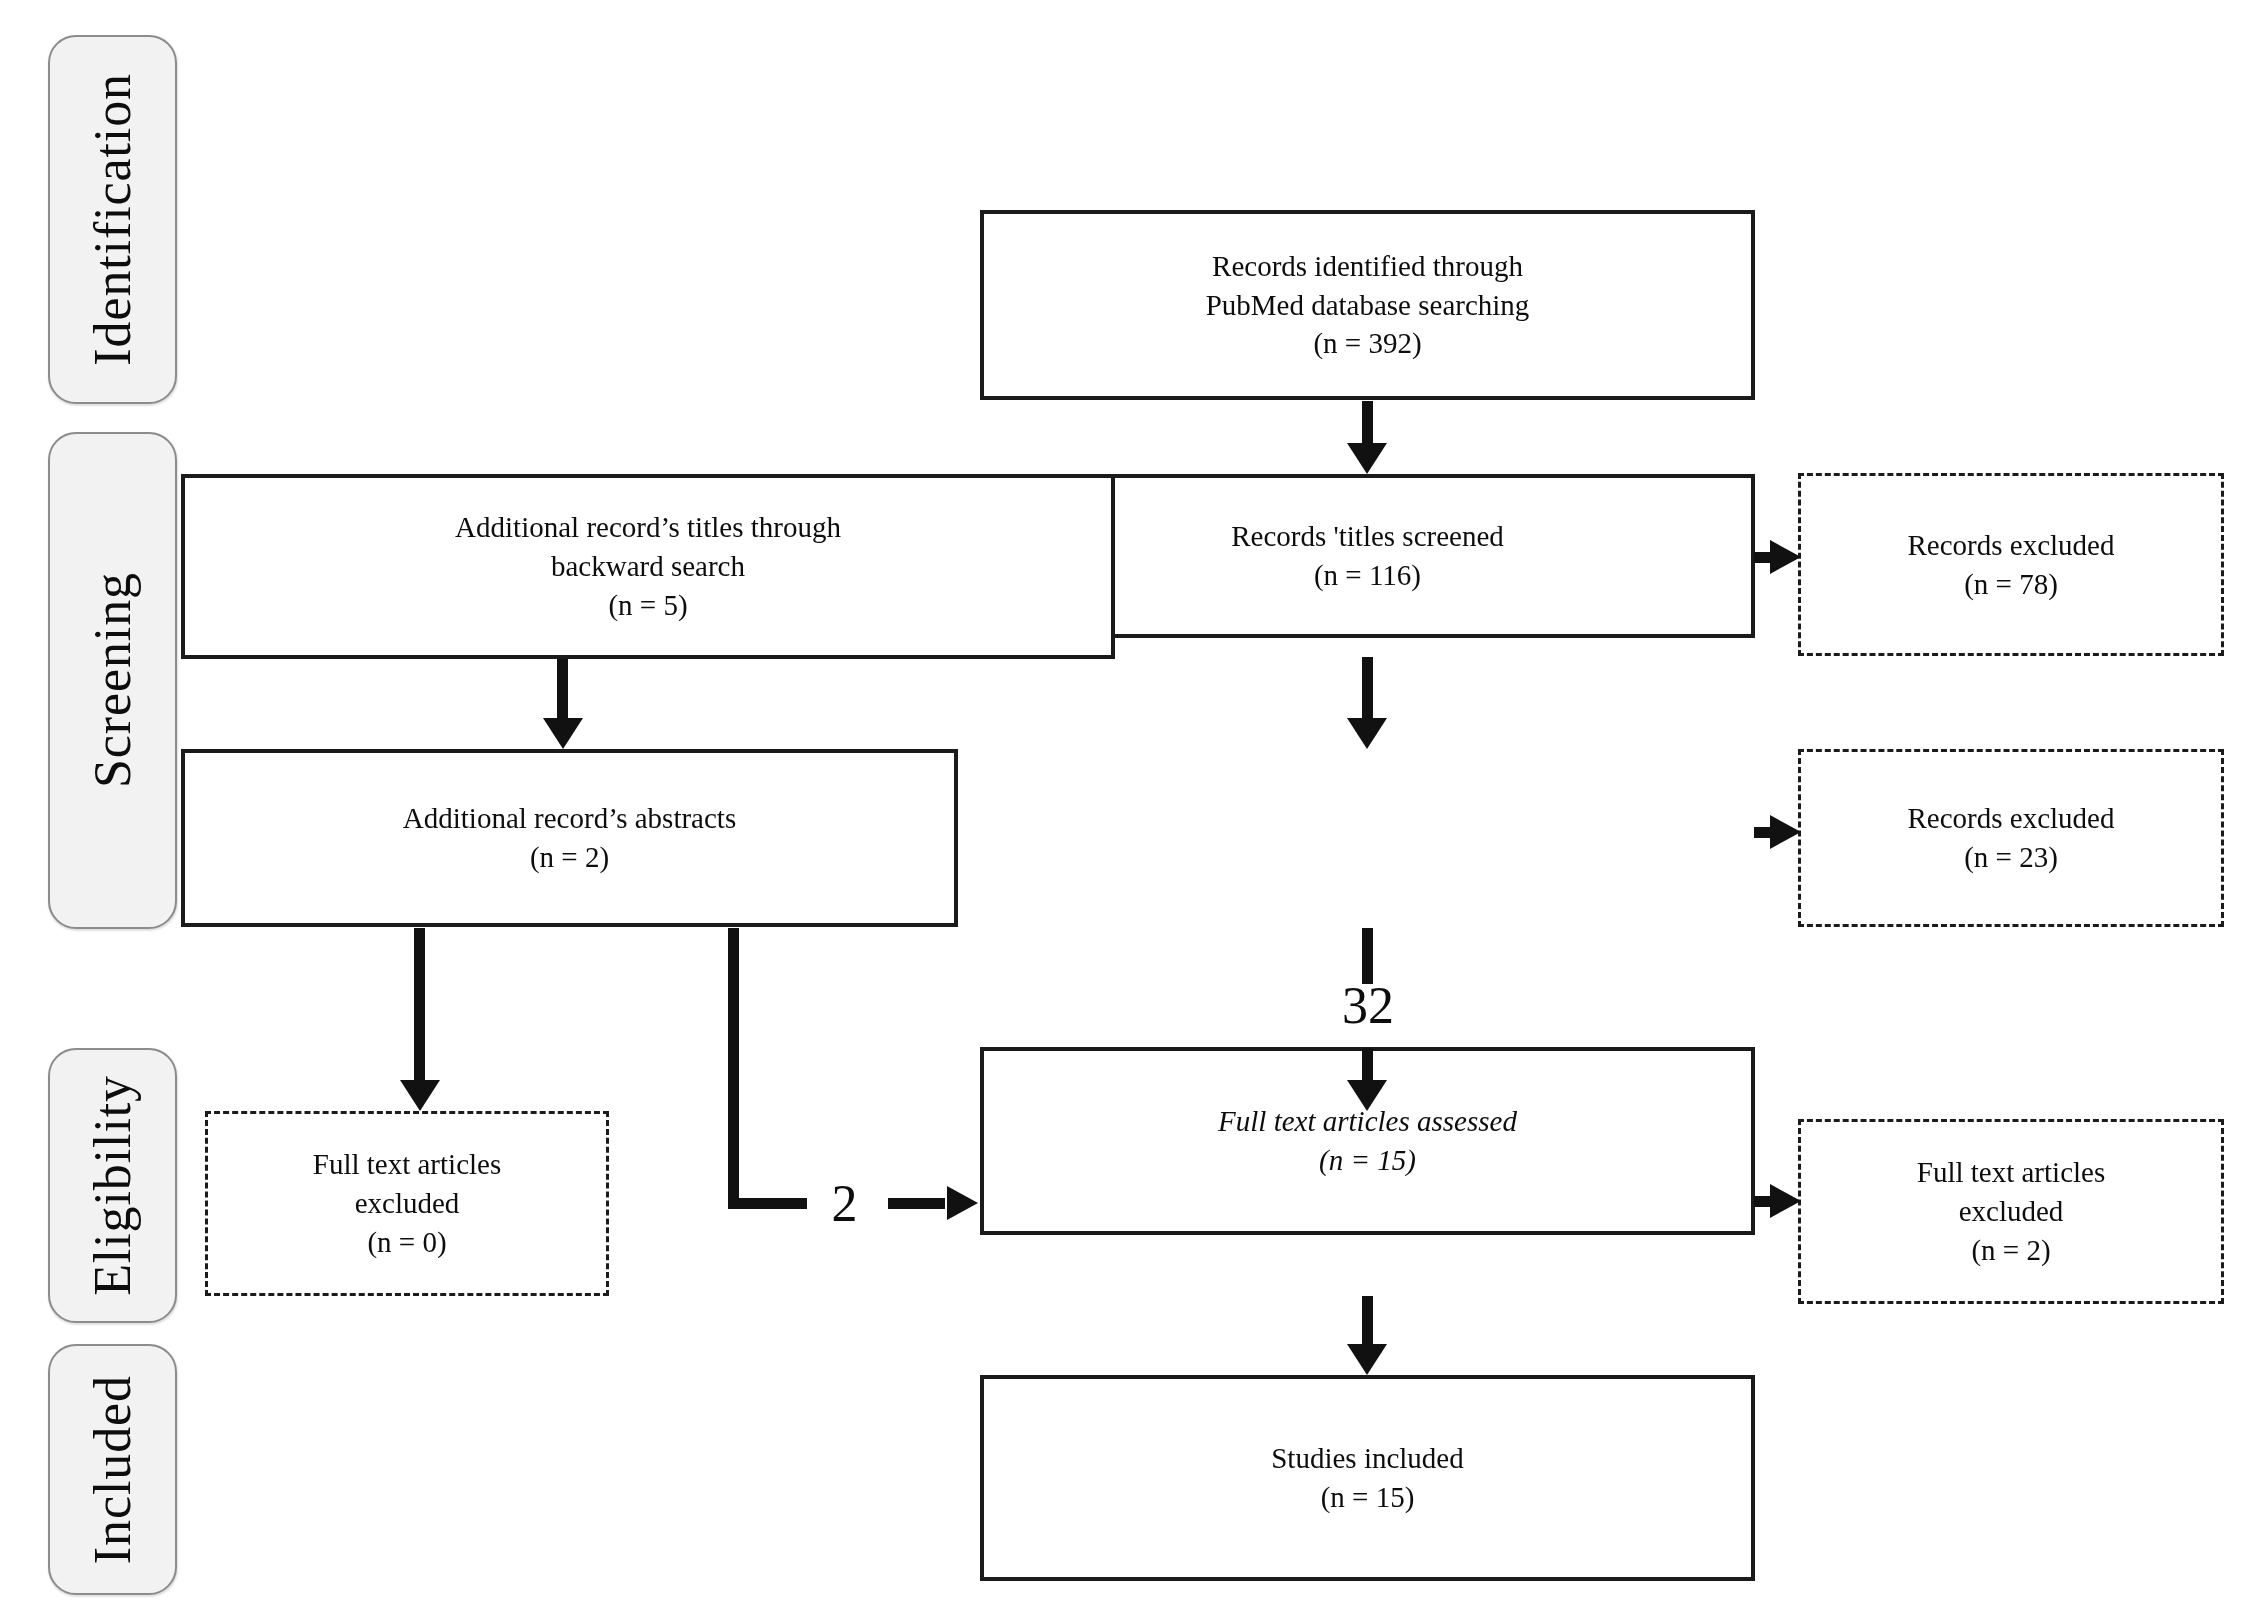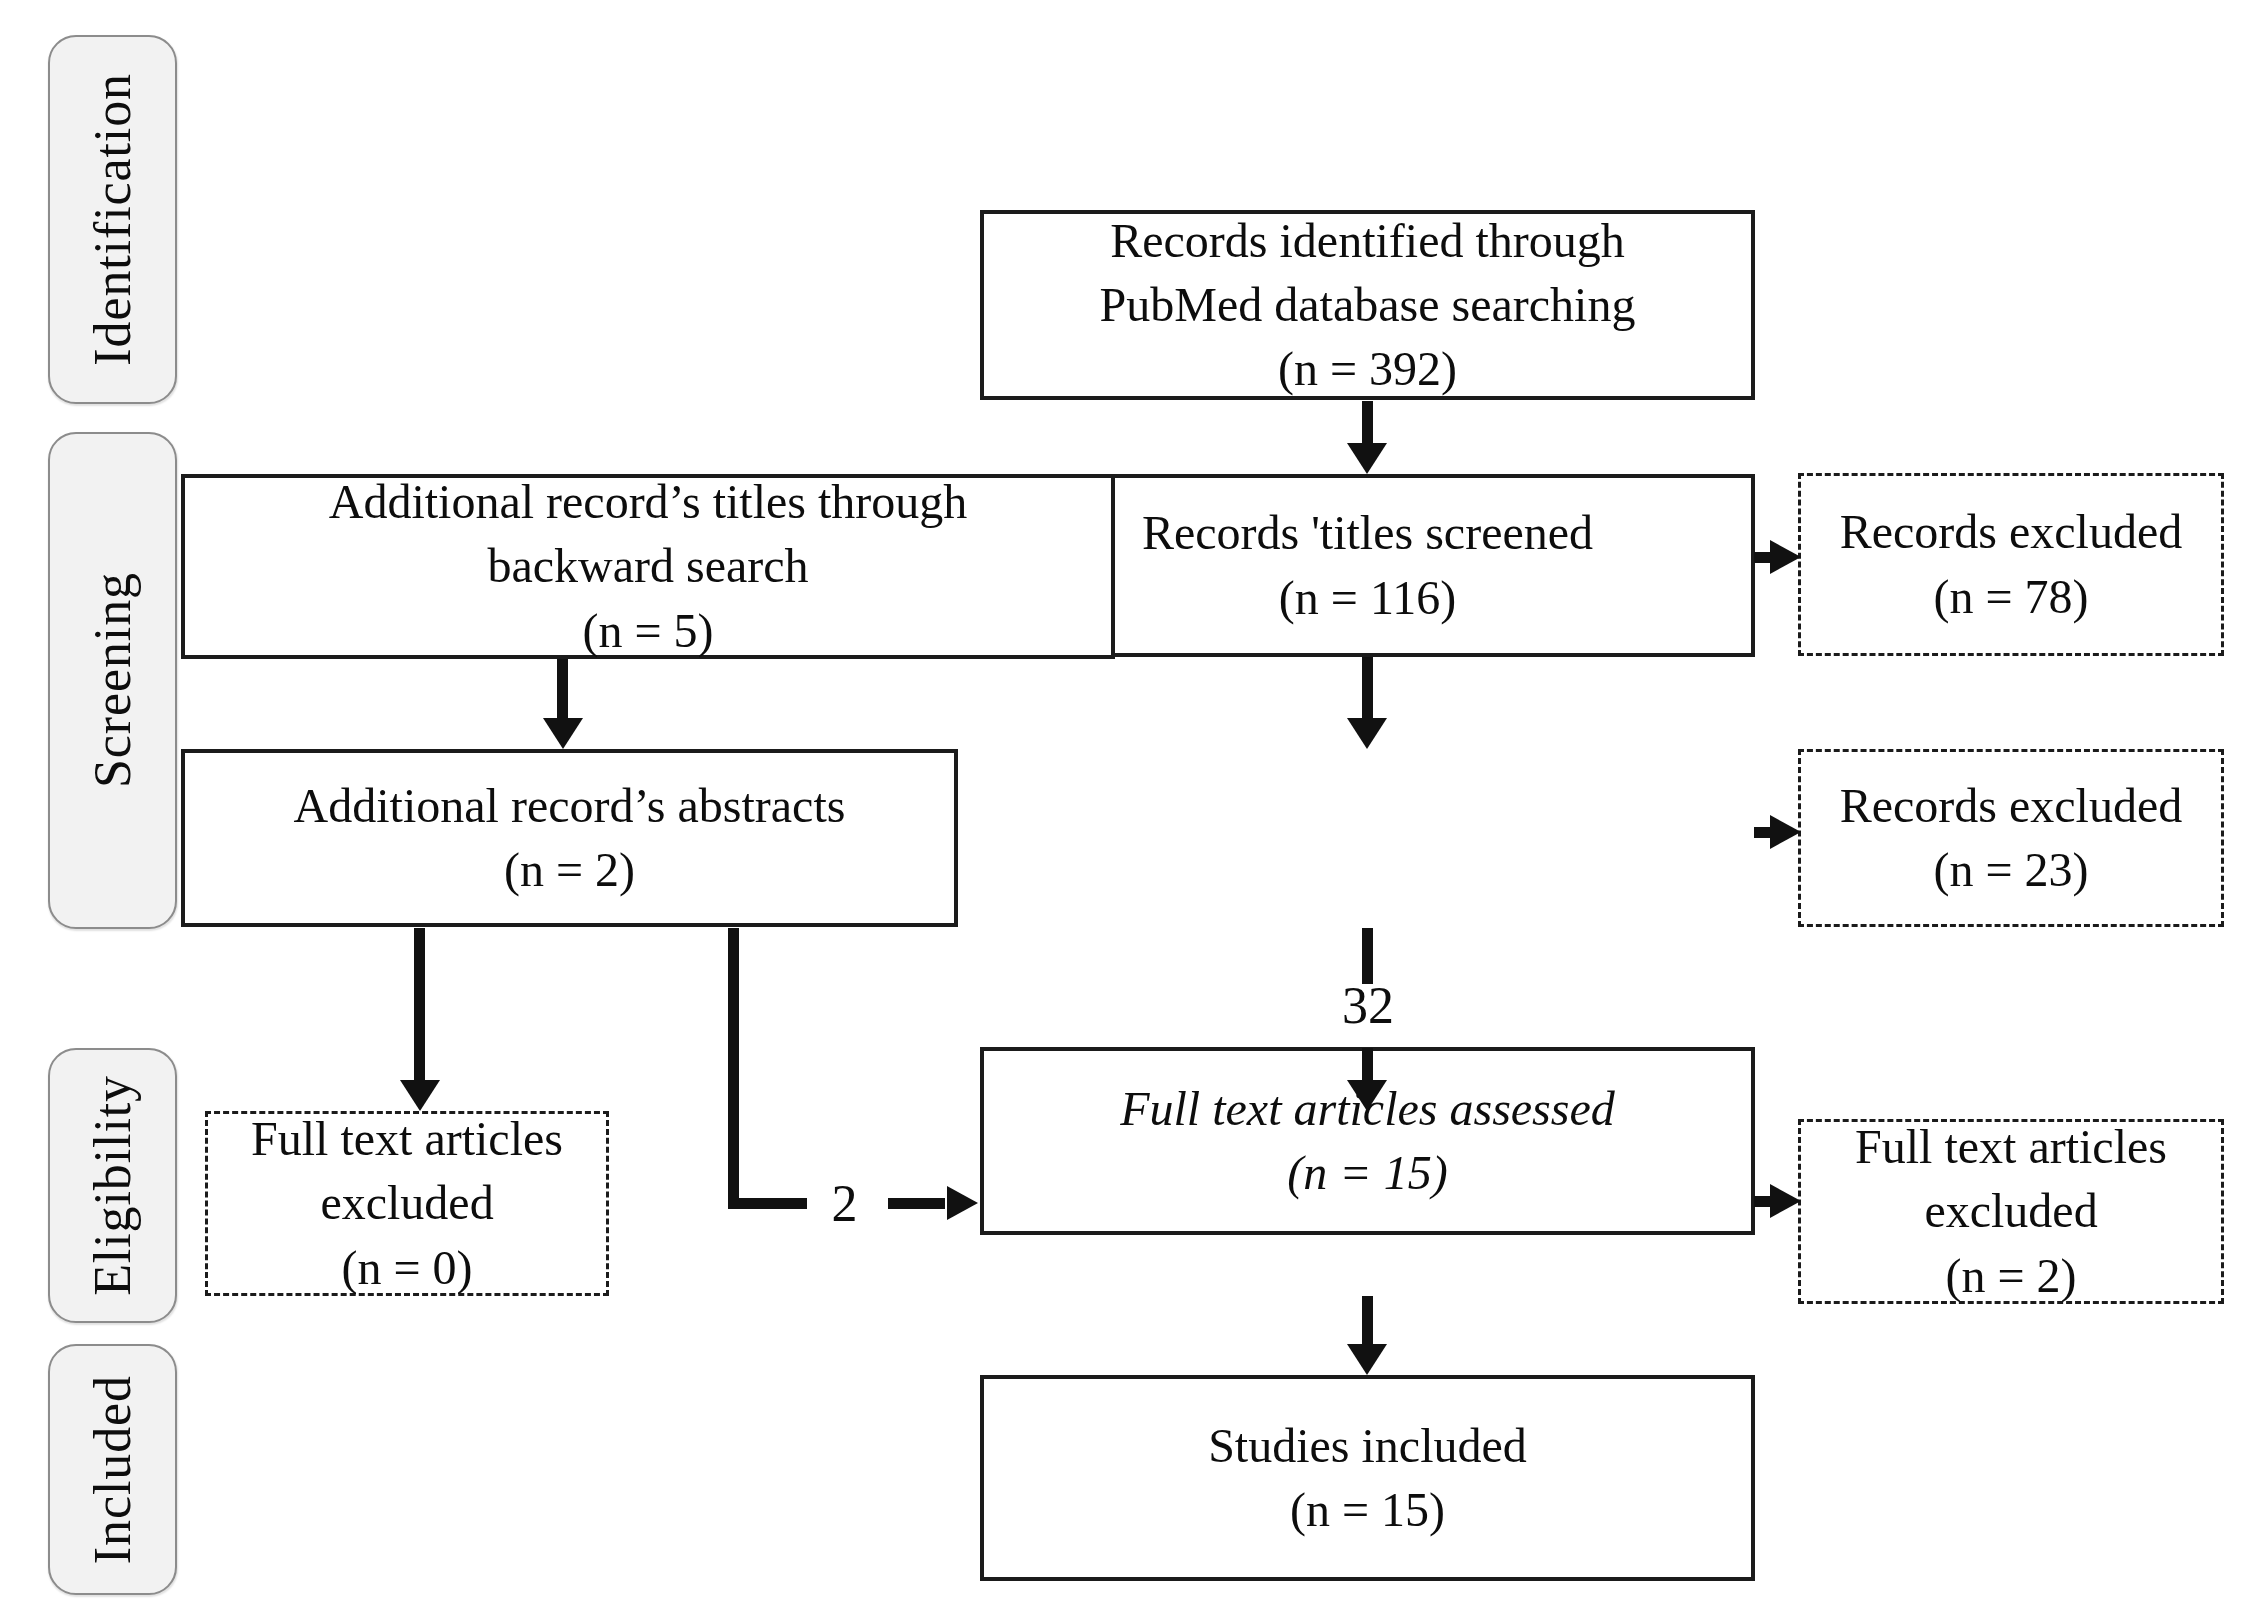--- a/index.html
+++ b/index.html
@@ -19,21 +19,21 @@
     color:var(--text);
     overflow:hidden;
   }
   
   .box{
     position:absolute;
     border:4.6px solid var(--box-border);
     background:#fff;
     display:flex;align-items:center;justify-content:center;
     text-align:center;
-    font-size:48px;line-height:1.34;
+    font-size:29px;line-height:1.34;
     white-space:pre-line;
     padding:0 11px;box-sizing:border-box;
   }
   .box.dashed{border:3.7px dashed var(--box-border);}
   
   .stage{
     position:absolute;
     background:var(--stage-fill);
     border:2.8px solid var(--stage-border);
     border-radius:28px;
@@ -83,21 +83,21 @@
     <span>Eligibility</span>
   </div>
   <div class="stage" style="left:48px;top:1344px;width:129px;height:251px;">
     <span>Included</span>
   </div>
 
   <div class="box" style="left:980px;top:210px;width:775px;height:190px;">Records identified through
 PubMed database searching
 (n = 392)</div>
 
-  <div class="box" style="left:980px;top:474px;width:775px;height:183px;">Records 'titles screened
+  <div class="box" style="left:980px;top:474px;width:775px;height:164px;">Records 'titles screened
 (n = 116)</div>
 
 
   <div class="box" style="left:980px;top:1047px;width:775px;height:188px;font-style:italic;">Full text articles assessed
 (n = 15)</div>
 
   <div class="box" style="left:980px;top:1375px;width:775px;height:206px;">Studies included
 (n = 15)</div>
 
   <div class="box" style="left:181px;top:474px;width:934px;height:185px;">Additional record’s titles through

